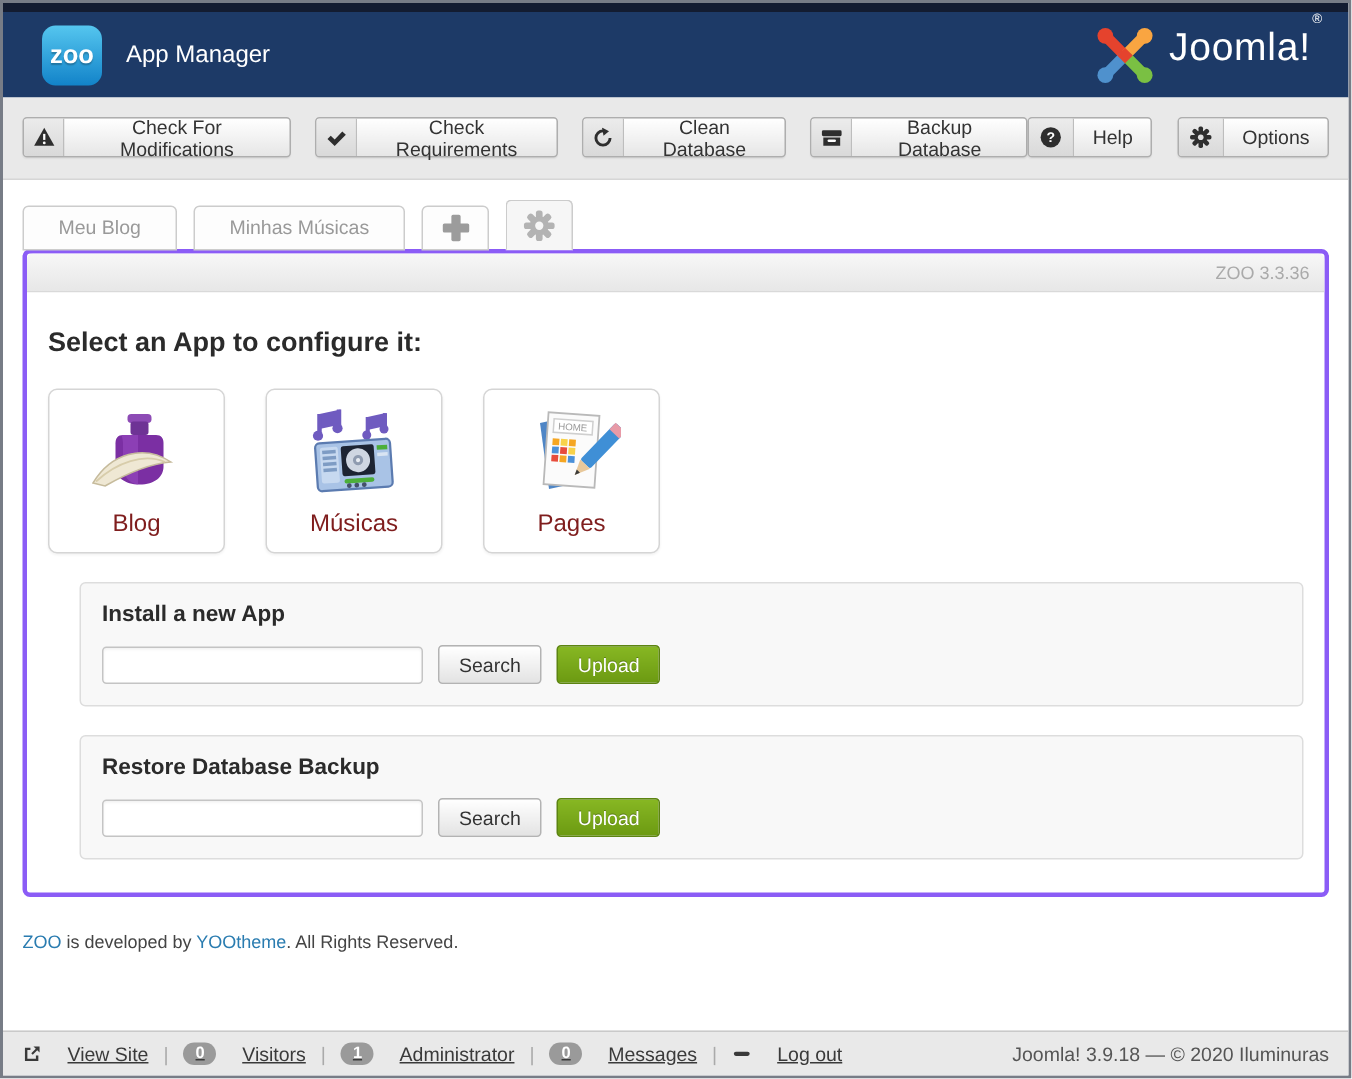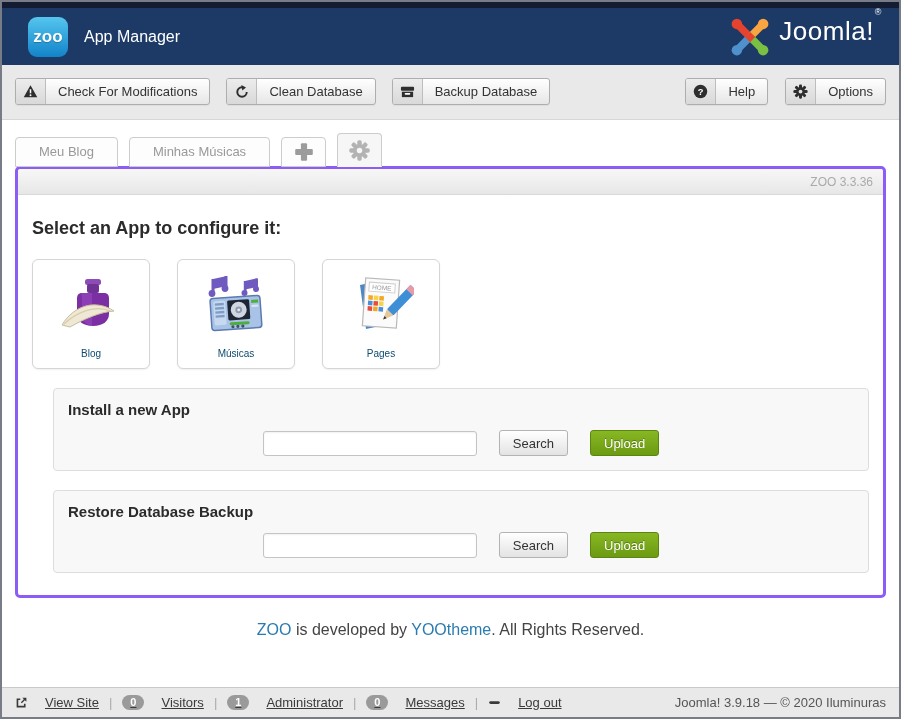--- a/index.html
+++ b/index.html
@@ -32,31 +32,31 @@
   .tab-active { height:34px; background:#f6f6f6; border-bottom:1px solid #f6f6f6; }
 
   .content-panel { border:3px solid #8b5cf6; border-radius:5px; background:#fff; }
   .version-bar { height:26px; background:linear-gradient(#f7f7f7,#e7e7e7); border-bottom:1px solid #d9d9d9; border-radius:4px 4px 0 0; display:flex; align-items:center; justify-content:flex-end; padding:0 10px; font-size:12px; color:#aaa; }
   .content-body { padding:15px 14px 22px; }
   .main-heading { font-size:18px; font-weight:bold; color:#2b2b2b; margin:8px 0 20px; }
 
   .app-cards { display:flex; gap:27px; }
   .app-card { width:118px; height:110px; border:1px solid #d5d5d5; border-radius:6px; background:#fff; box-shadow:0 1px 2px rgba(0,0,0,.06); display:flex; flex-direction:column; align-items:center; justify-content:flex-end; padding-bottom:9px; cursor:pointer; }
   .app-card .app-art { flex:1; display:flex; align-items:center; justify-content:center; }
-  .app-label { font-size:10px; color:#0c4a6e; }
+  .app-label { font-size:16px; color:#7f1d1d; }
 
   .sub-panel { margin-top:19px; border:1px solid #ddd; border-radius:4px; background:#f8f8f8; padding:12px 14px 14px;margin-left:21px; }
   .sub-heading { font-size:15px; font-weight:bold; color:#2b2b2b; margin-bottom:12px; }
-  .sub-row { display:flex; align-items:center; gap:22px;justify-content:center; }
+  .sub-row { display:flex; align-items:center; gap:10px; }
   .txt-input { width:214px; height:25px; border:1px solid #c4c4c4; border-radius:3px; background:#fff; padding:0 6px; font-size:13px; color:#333; box-shadow:inset 0 1px 2px rgba(0,0,0,.06); }
   .btn { height:26px; padding:0 13px; border-radius:3px; font-size:13px; cursor:pointer; }
   .btn-light { border:1px solid #b3b3b3; background:linear-gradient(#ffffff,#e3e3e3); color:#333; }
   .btn-green { border:1px solid #5c8411; background:linear-gradient(#87b723,#6c9a12); color:#fff; text-shadow:0 -1px 0 rgba(0,0,0,.3); }
 
-  .footer-note { text-align:center; font-size:16px; color:#444; margin:23px 0 0; }
+  .footer-note { text-align:left; font-size:12px; color:#444; margin:23px 0 0; }
   .footer-note a { color:#2a7cb0; text-decoration:none; cursor:pointer; }
 
   
   .status-bar { height:30px; background:#e9e9e9; border-top:1px solid #c9c9c9; display:flex; align-items:center; padding:0 13px; font-size:13px; color:#3a3a3a; flex:none; }
   .sb-item { display:flex; align-items:center; gap:17px; cursor:pointer;text-decoration:underline; }
   .sb-sep { color:#aaa; margin:0 10px; }
   .badge { background:#9a9a9a; color:#fff; font-size:11px; font-weight:bold; border-radius:9px; padding:2px 8px; line-height:1; }
   .sb-right { margin-left:auto; color:#555; }
   svg { display:block; }
 </style>
@@ -94,20 +94,28 @@
     <div class="tb-group">
       <button class="tb-btn">
         <span class="tb-ico">
           <svg width="15" height="15" viewBox="0 0 16 16">
               <path d="M8 1.2 15.2 14H.8z" fill="#2e2e2e"></path>
               <rect x="7.2" y="5.6" width="1.6" height="4.3" fill="#fff"></rect>
               <circle cx="8" cy="12" r="1" fill="#fff"></circle>
             </svg>
         </span>
         <span class="tb-label">Check For Modifications</span>
+      </button>
+      <button class="tb-btn">
+        <span class="tb-ico">
+          <svg width="14" height="14" viewBox="0 0 16 16">
+              <path d="M1.5 8.7 4 6.2l3 3L12.8 3l2.7 2.6L7 14z" fill="#2e2e2e"></path>
+            </svg>
+        </span>
+        <span class="tb-label">Check Requirements</span>
       </button>
       <button class="tb-btn">
         <span class="tb-ico">
           <svg width="14" height="14" viewBox="0 0 16 16">
               <path d="M8 2.6a5.4 5.4 0 1 0 5.4 5.4" stroke="#2e2e2e" stroke-width="2.2" fill="none"></path>
               <path d="M7.2 0l5.4 2.8-4.2 3.4z" fill="#2e2e2e"></path>
             </svg>
         </span>
         <span class="tb-label">Clean Database</span>
       </button>

